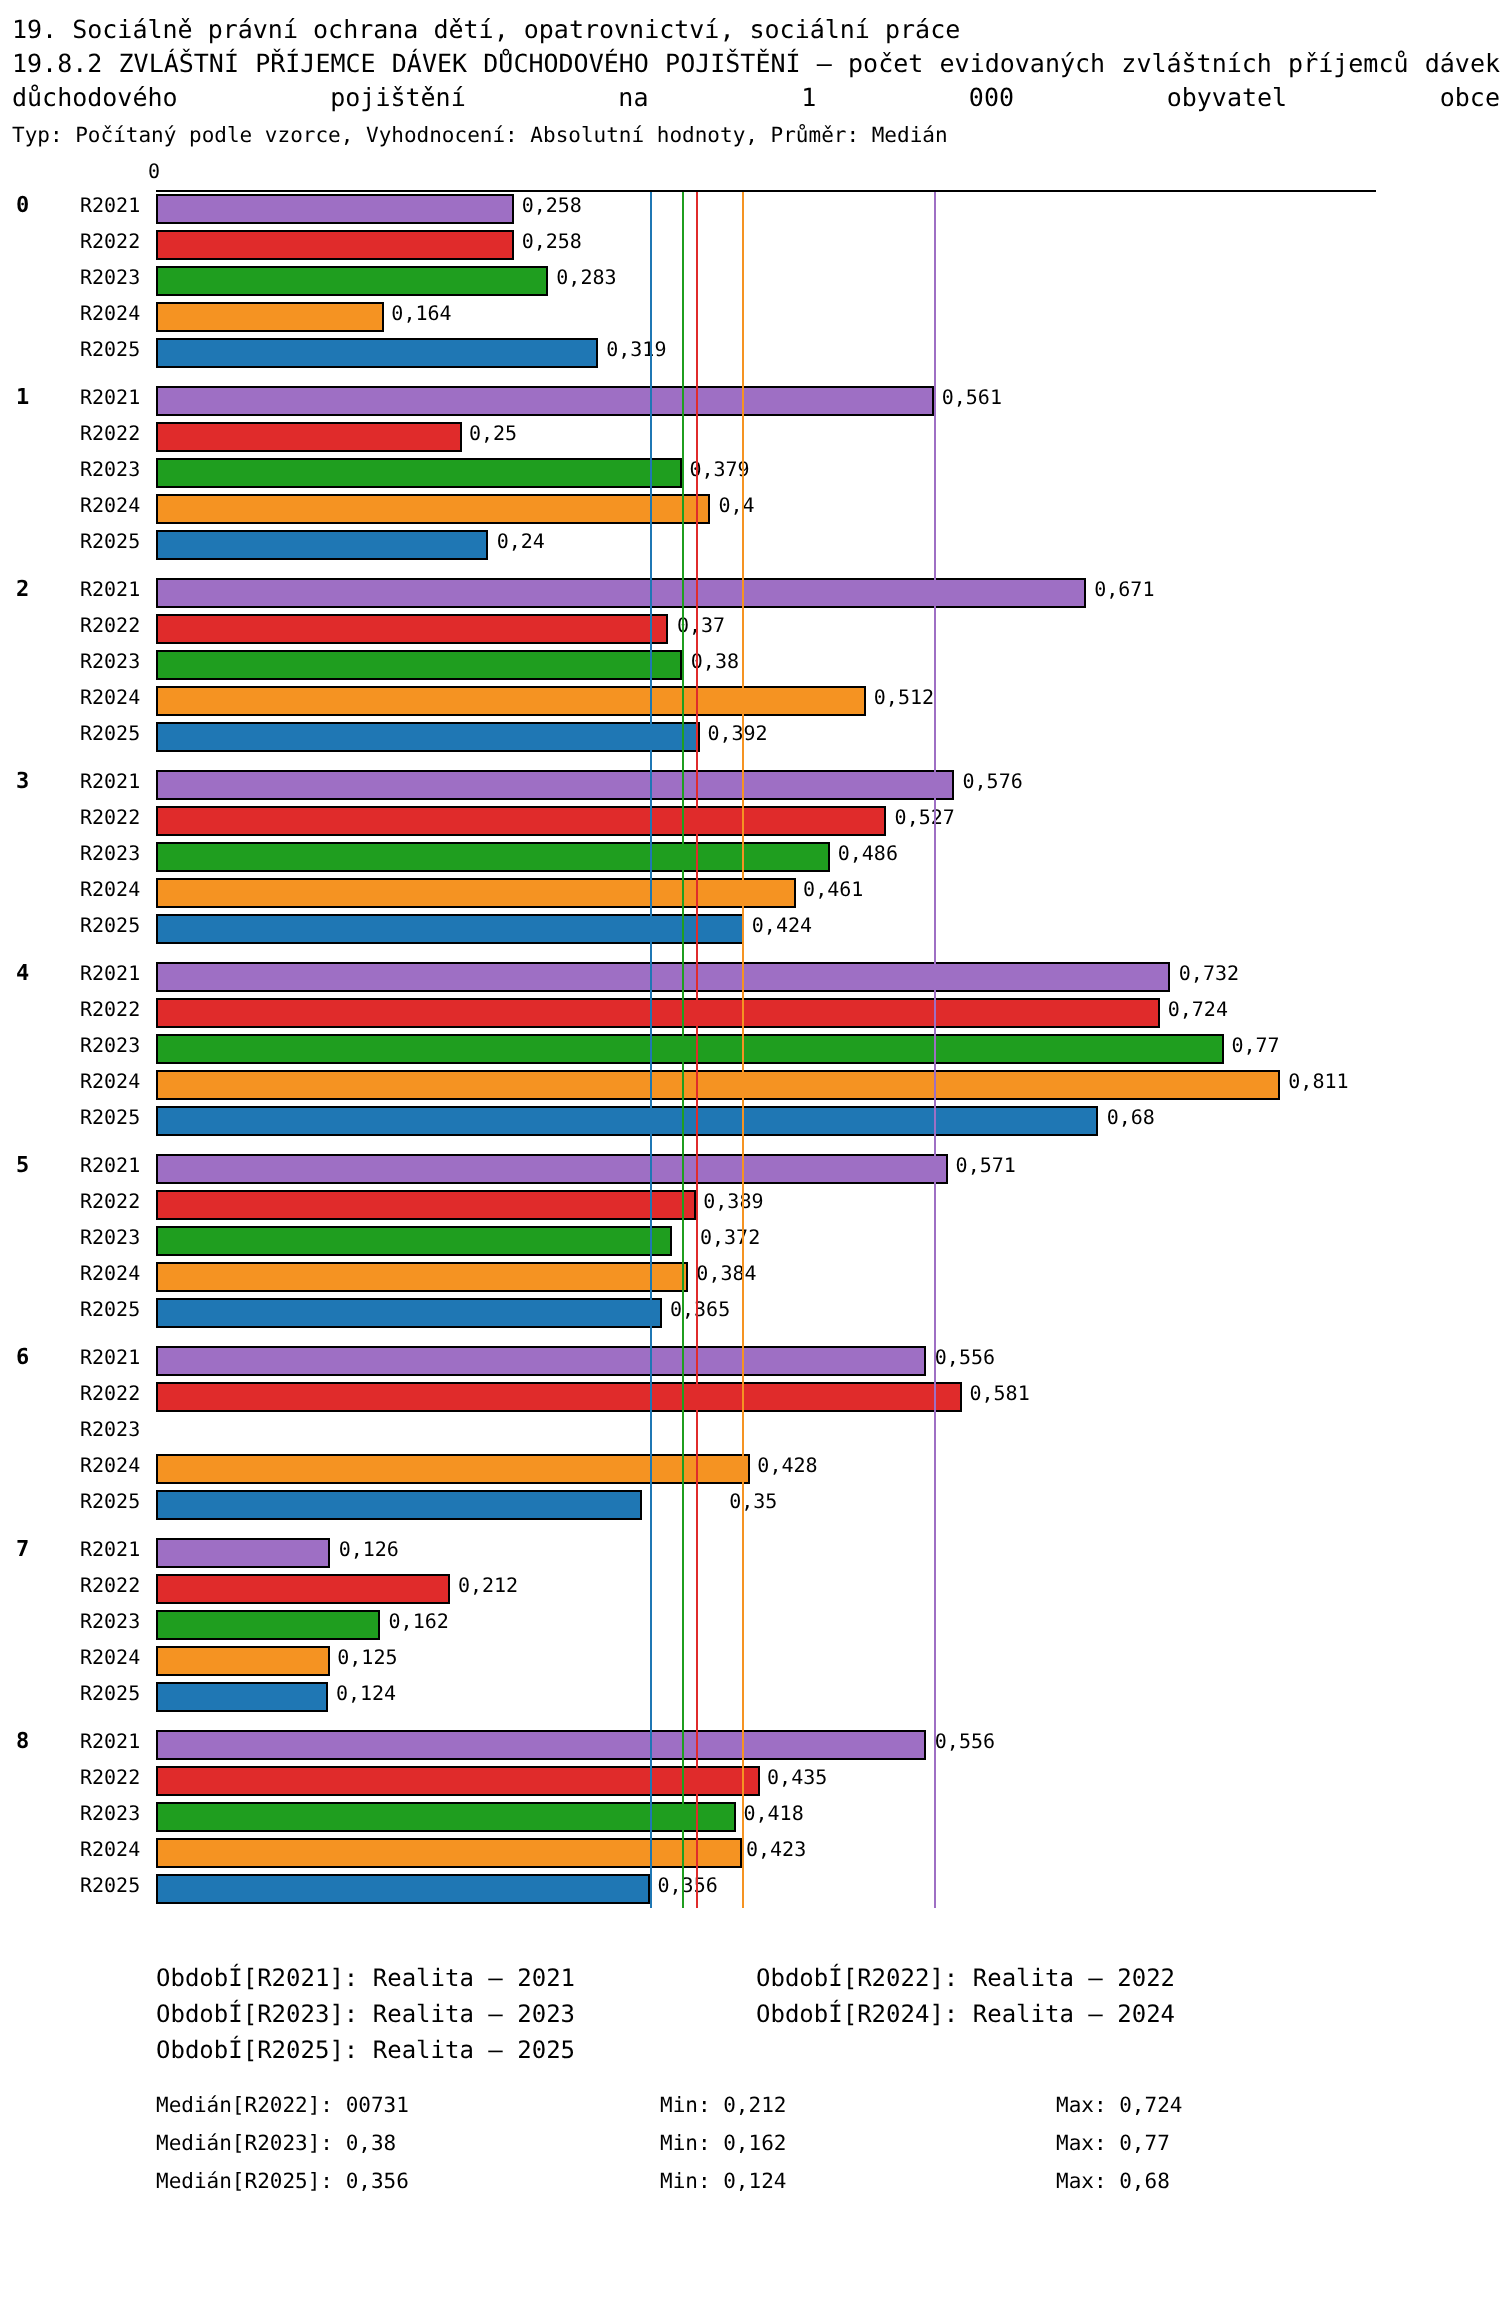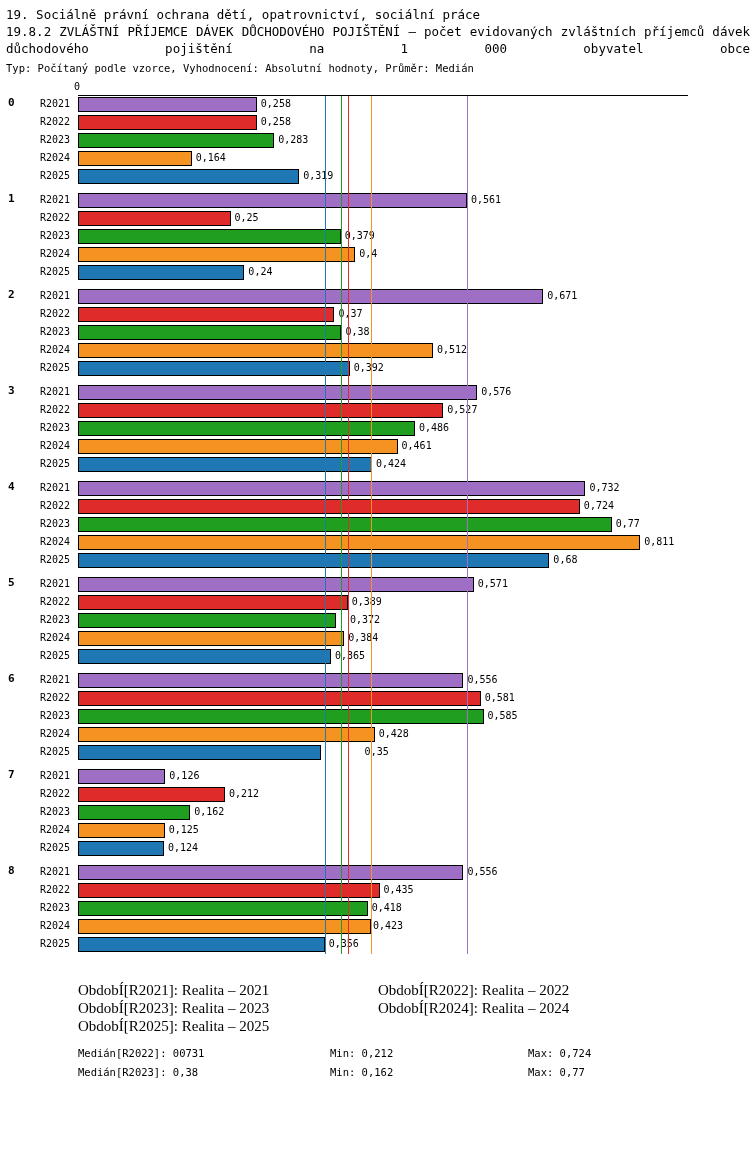--- a/index.html
+++ b/index.html
@@ -106,23 +106,22 @@
   .medline {
     position: absolute;
     top: 0;
     width: 1px;
   }
   .legend {
     position: absolute;
     left: 0;
     top: 982px;
     width: 750px;
-    font-size: 15px;
-    color: #000;
-    font-family: Liberation Serif, serif;
+    font-size: 12px;
+    color: #000;
   }
   .legend-row {
     position: relative;
     height: 18px;
   }
   .lg-c1 { position: absolute; left: 78px; }
   .lg-c2 { position: absolute; left: 378px; }
   .stats {
     position: absolute;
     left: 0;
@@ -390,24 +389,20 @@
           </div>
           <div class="row" style="top: 18px; position: absolute; left: 0px; width: 750px;">
             <div class="row-label">R2022</div>
             <div class="bar-track">
               <div class="bar" style="width: 402.739px; background: rgb(224, 43, 43);"></div>
               <div class="bar-value" style="left: 406.739px;">0,581</div>
             </div>
           </div>
           <div class="row" style="top: 36px; position: absolute; left: 0px; width: 750px;">
             <div class="row-label">R2023</div>
-            <div class="bar-track">
-              <div class="bar" style="width: 405.511px; background: rgb(31, 158, 31);"></div>
-              <div class="bar-value" style="left: 409.511px;">0,585</div>
-            </div>
           </div>
           <div class="row" style="top: 54px; position: absolute; left: 0px; width: 750px;">
             <div class="row-label">R2024</div>
             <div class="bar-track">
               <div class="bar" style="width: 296.682px; background: rgb(245, 147, 34);"></div>
               <div class="bar-value" style="left: 300.682px;">0,428</div>
             </div>
           </div>
           <div class="row" style="top: 72px; position: absolute; left: 0px; width: 750px;">
             <div class="row-label">R2025</div>
@@ -519,15 +514,20 @@
       <div class="stat-row">
         <span class="st-c1">Medián[R2022]: 00731</span>
         <span class="st-c2">Min: 0,212</span>
         <span class="st-c3">Max: 0,724</span>
       </div>
       <div class="stat-row">
         <span class="st-c1">Medián[R2023]: 0,38</span>
         <span class="st-c2">Min: 0,162</span>
         <span class="st-c3">Max: 0,77</span>
       </div>
+      <div class="stat-row">
+        <span class="st-c1">Medián[R2025]: 0,356</span>
+        <span class="st-c2">Min: 0,124</span>
+        <span class="st-c3">Max: 0,68</span>
+      </div>
     </div>
 
 </div>
 
 </body></html>

